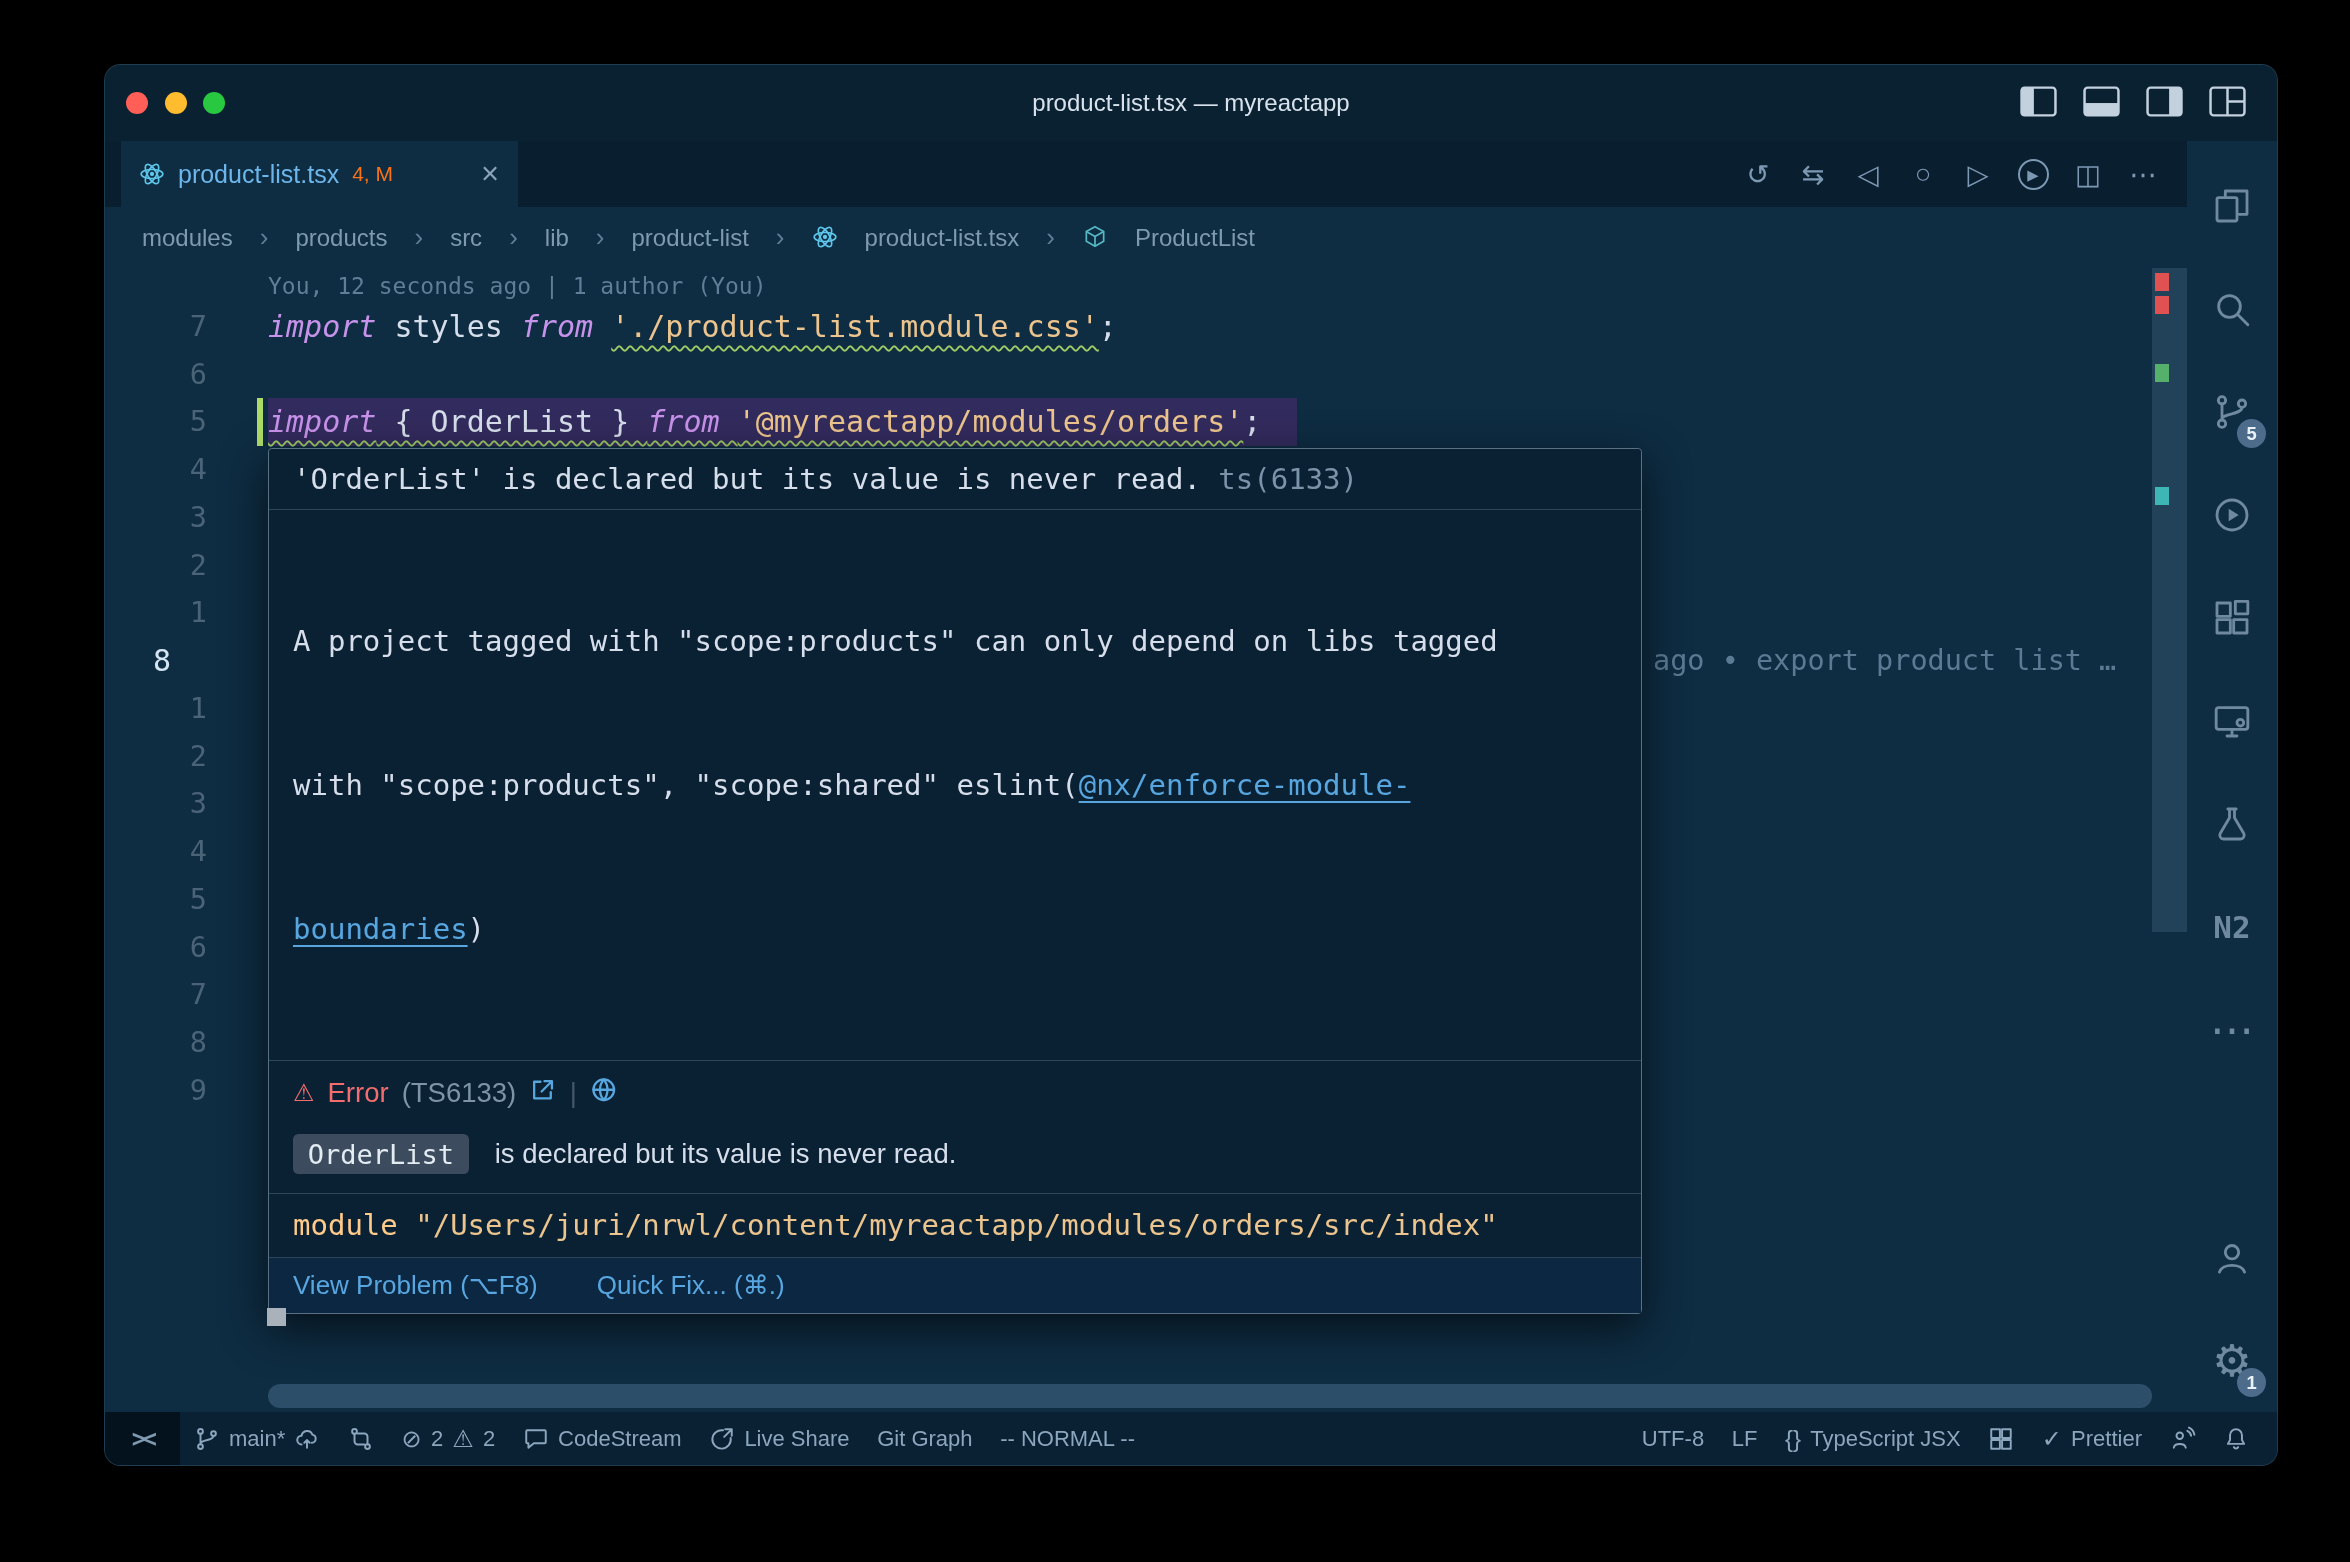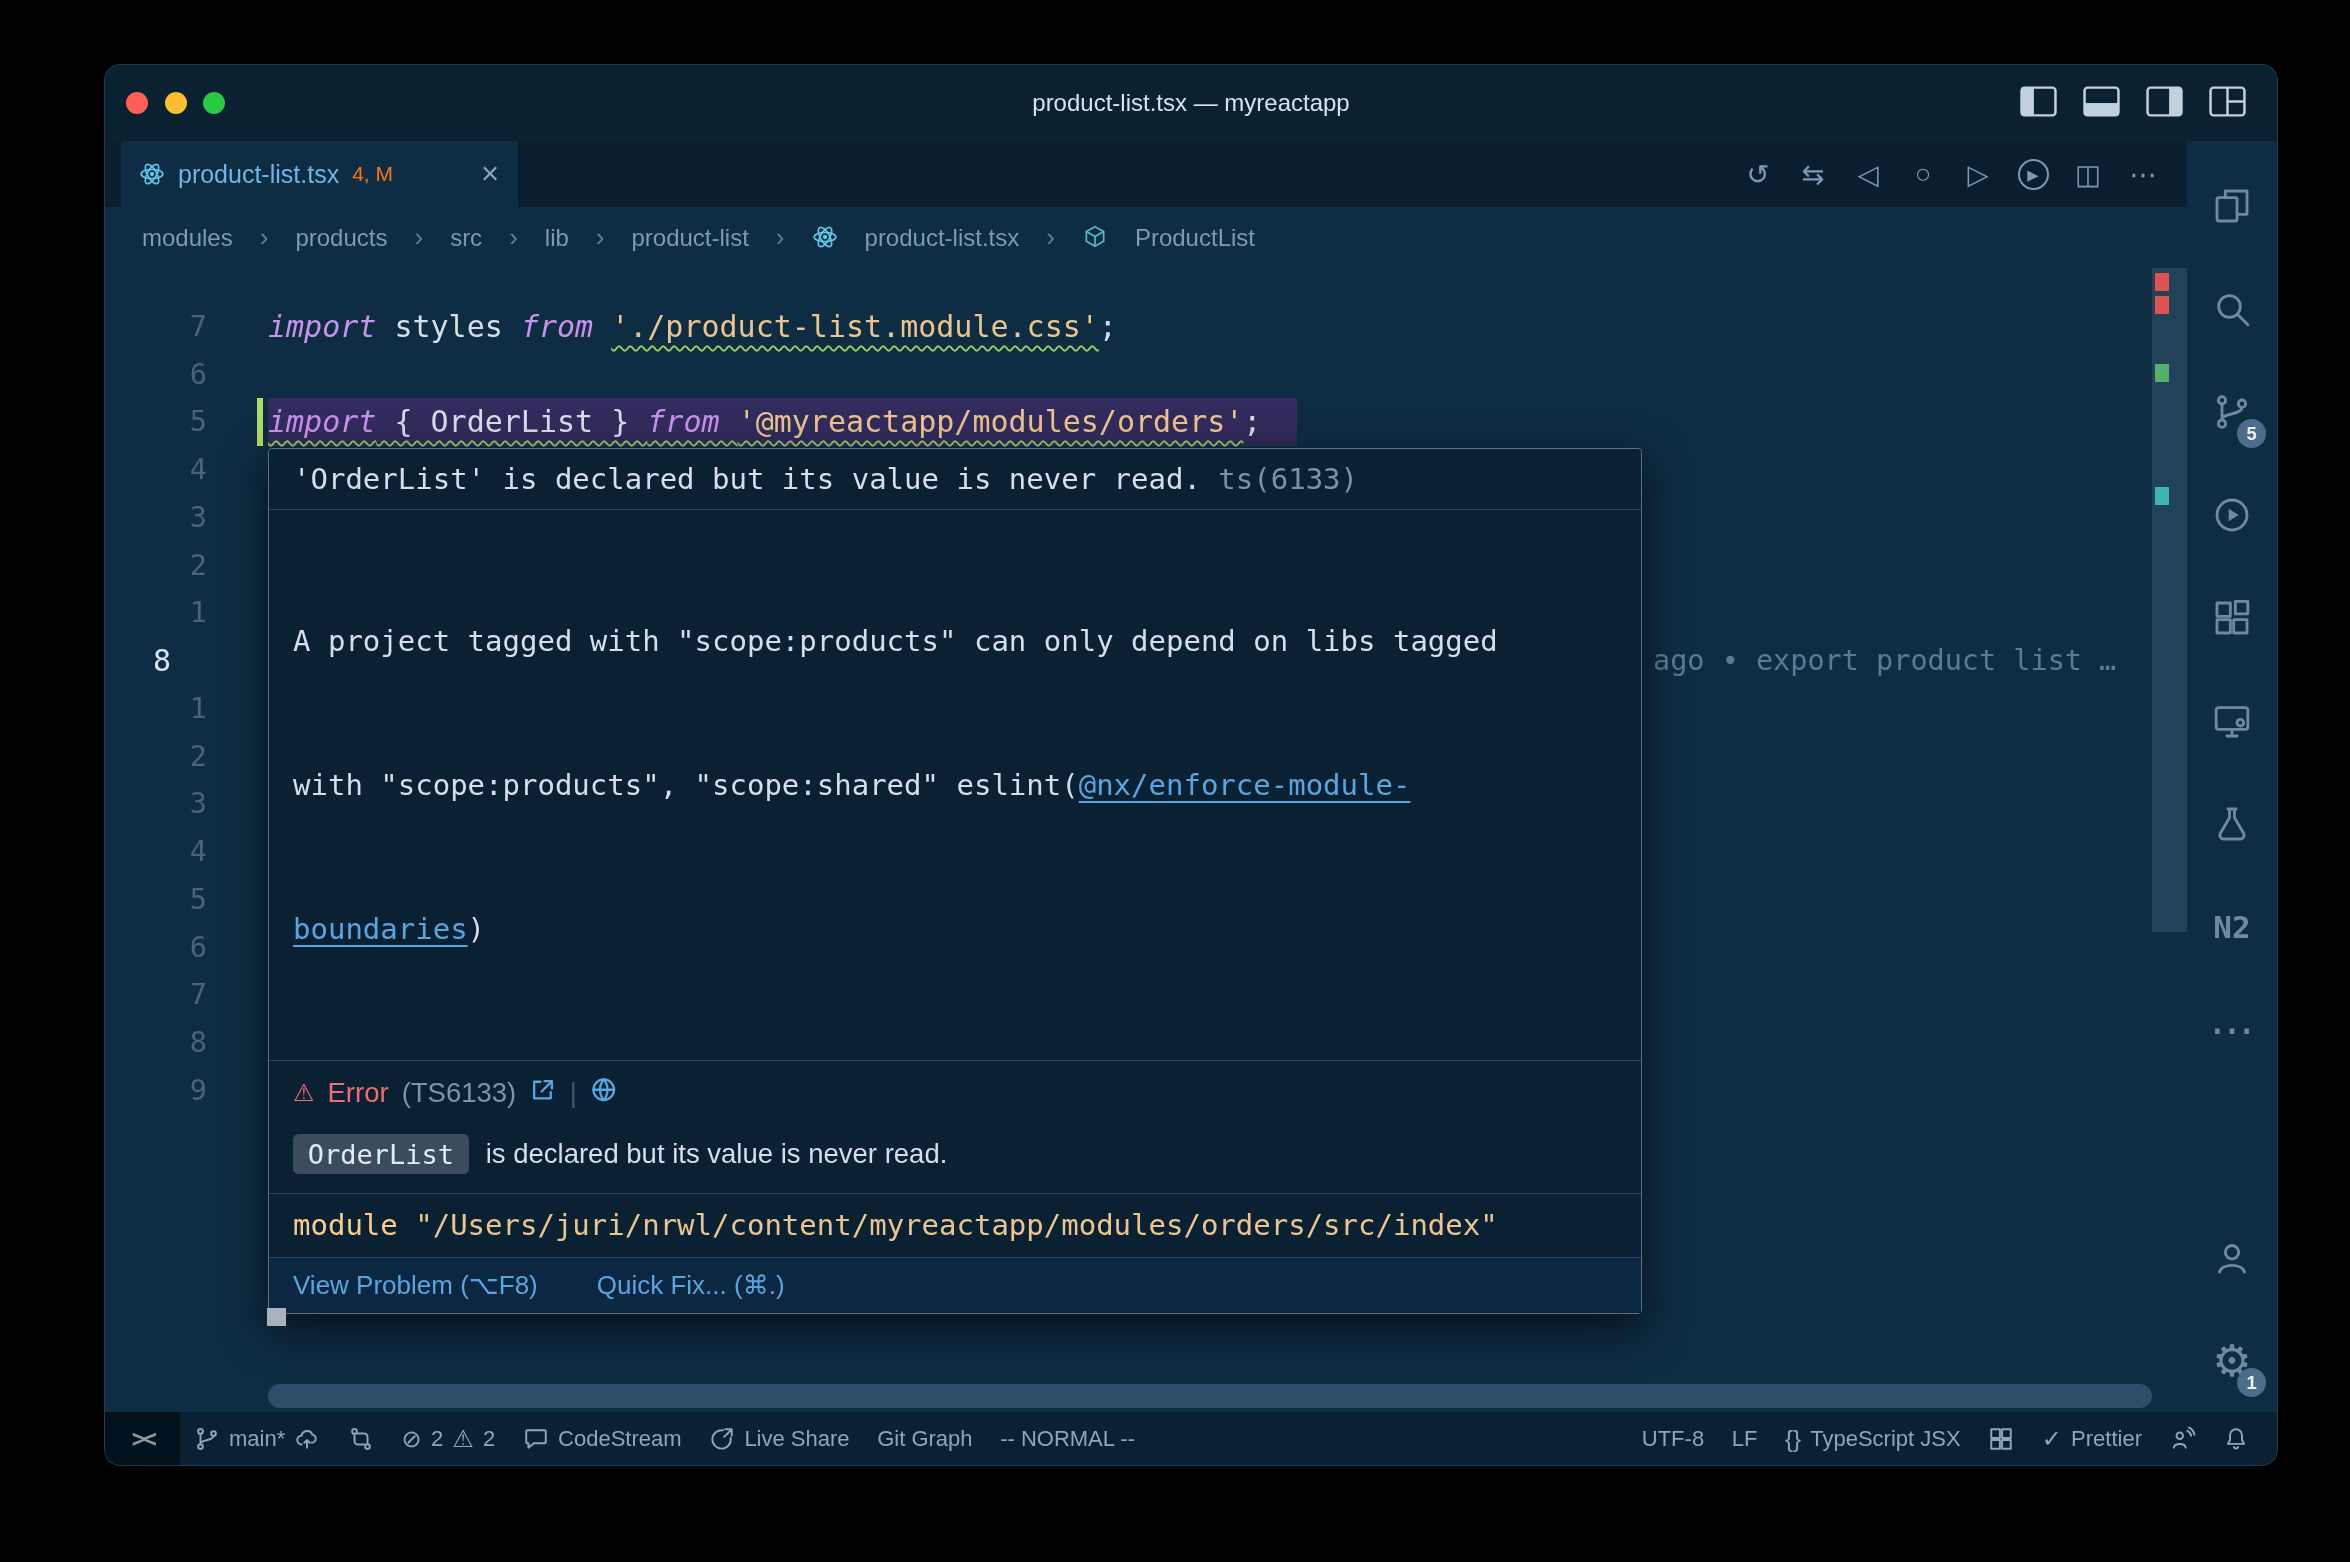--- a/index.html
+++ b/index.html
@@ -78,21 +78,21 @@
             border-bottom:1.8px solid #2e4659; white-space:pre; }
   .lnk { color:#58a6e0; text-decoration:underline; text-underline-offset:5.5px; }
   .h-error-sec { padding:14.7px 24px 18.4px; font-family:"Liberation Sans",sans-serif; }
   .h-error-line { display:flex; align-items:center; gap:13px; font-size:27.5px; }
   .err-red { color:#f26d6d; }
   .err-code { color:#7f93a6; }
   .h-ico svg { width:27.5px; height:27.5px; stroke:#58a6e0; fill:none; stroke-width:2;
                stroke-linecap:round; stroke-linejoin:round; }
   .h-pipe { color:#44586a; }
   .h-badge-line { margin-top:24px; font-size:27.5px; color:#d6deeb; display:flex;
-                  align-items:center; gap:17px; }
+                  align-items:center; gap:26px; }
   .badge { font-family:"DejaVu Sans Mono",monospace; background:#3c4c5e; color:#e4ecf3;
            padding:4.6px 14.7px; border-radius:5.5px; font-size:27px; }
   .h-module { padding:14.7px 24px; border-top:1.8px solid #2e4659; font-size:29px; white-space:pre; }
   .mod-kw { color:#ffcb8b; }
   .h-footer { border-top:1.8px solid #2e4659; background:#0c2742; padding:12px 24px;
               display:flex; gap:59px; font-family:"Liberation Sans",sans-serif;
               font-size:26px; color:#58a6e0; }
   .hover-corner { position:absolute; left:-1.8px; bottom:-13px; width:18.4px; height:18.4px;
                   background:#a9b2ba; }
 
@@ -236,20 +236,21 @@
             </svg>
         </span>
         <span>ProductList</span>
       </div>
 
       <div class="editor">
 
         <div class="line-highlight"></div>
         <div class="gutter-change"></div>
 
+        <div class="codelens">You, 12 seconds ago | 1 author (You)</div>
 
         <div class="lnum" style="top:35px">7</div>
         <div class="lnum" style="top:83px">6</div>
         <div class="lnum" style="top:130px">5</div>
         <div class="lnum" style="top:178px">4</div>
         <div class="lnum" style="top:226px">3</div>
         <div class="lnum" style="top:274px">2</div>
         <div class="lnum" style="top:321px">1</div>
         <div class="lnum active" style="top:369px">8</div>
         <div class="lnum" style="top:417px">1</div>

